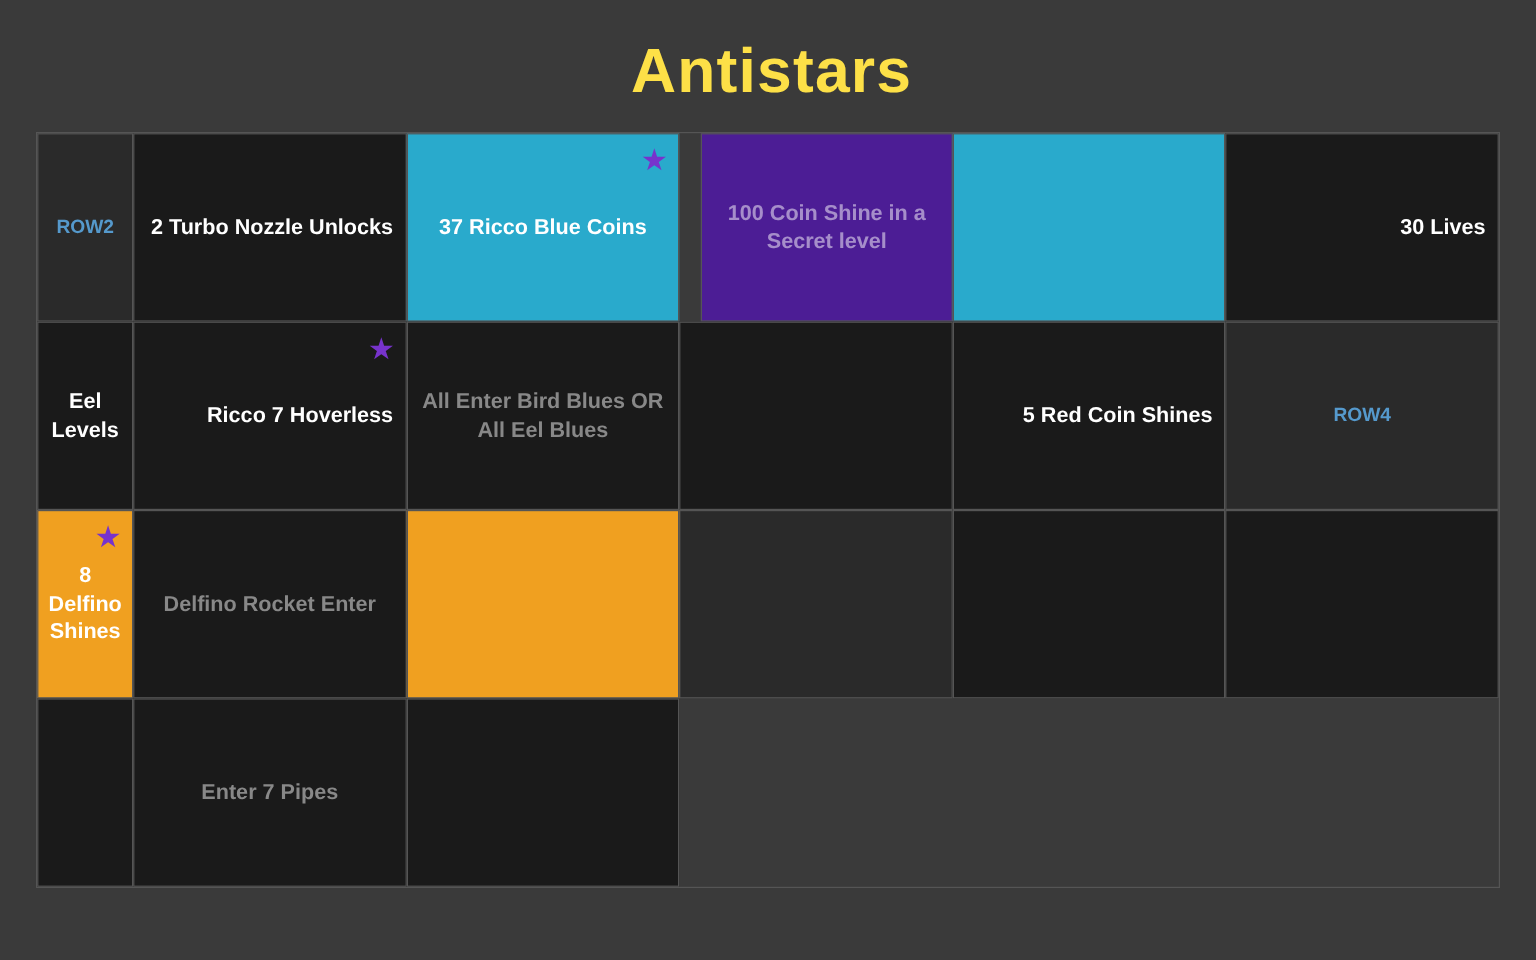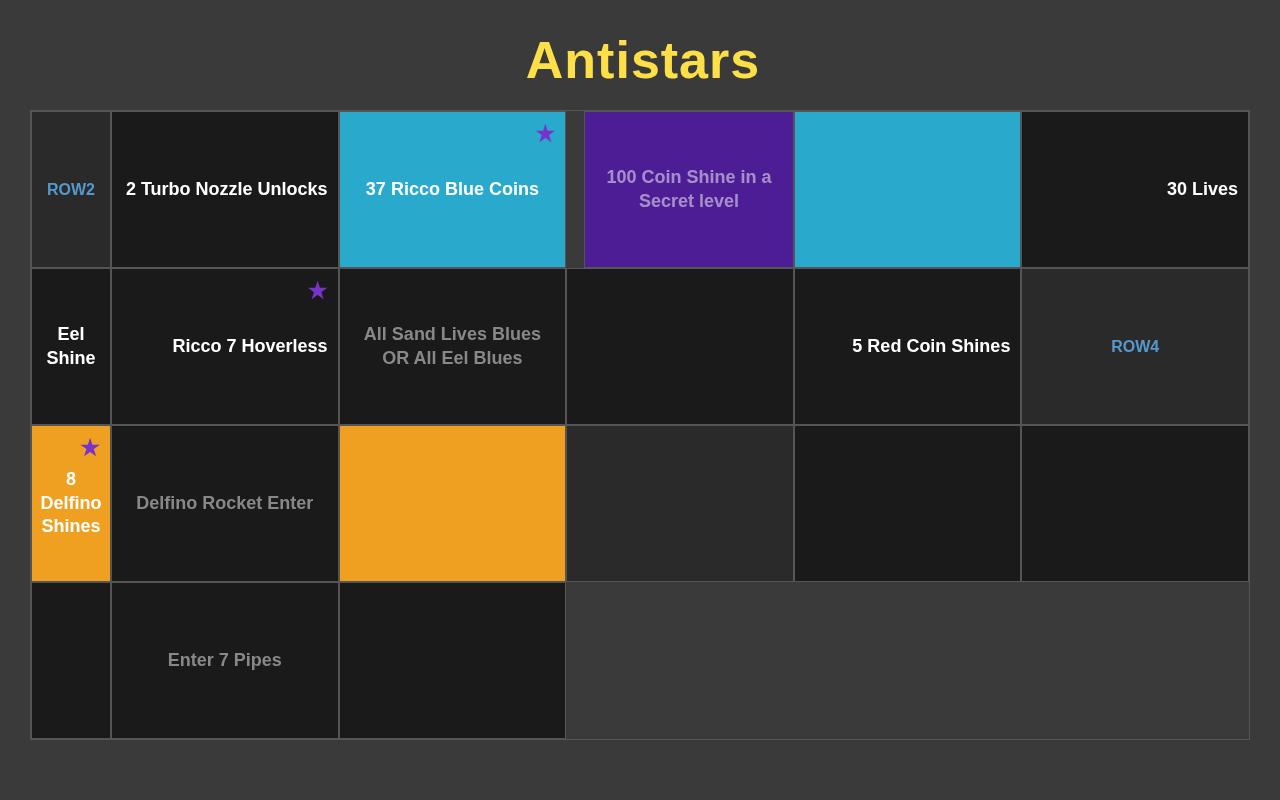--- a/index.html
+++ b/index.html
@@ -114,28 +114,28 @@
     <div class="cell highlighted-blue-mid">
       <span>100 Coin Shine in a Secret level</span>
     </div>
     <div class="cell highlighted-blue">
       <span></span>
     </div>
     <div class="cell dark">
       <span>30 Lives</span>
     </div>
     <div class="cell dark">
-      <span>Eel Shine</span>
+      <span>Eel Levels</span>
     </div>
     <div class="cell dark">
       <span class="star-badge">★</span>
       <span>Ricco 7 Hoverless</span>
     </div>
     <div class="cell dimmed">
-      <span>All Sand Lives Blues OR All Eel Blues</span>
+      <span>All Enter Bird Blues OR All Eel Blues</span>
     </div>
     <div class="cell dark">
       <span></span>
     </div>
     <div class="cell dark">
       <span>5 Red Coin Shines</span>
     </div>
     <div class="row-label">ROW4</div>
     <div class="cell highlighted-orange">
       <span class="star-badge">★</span>

